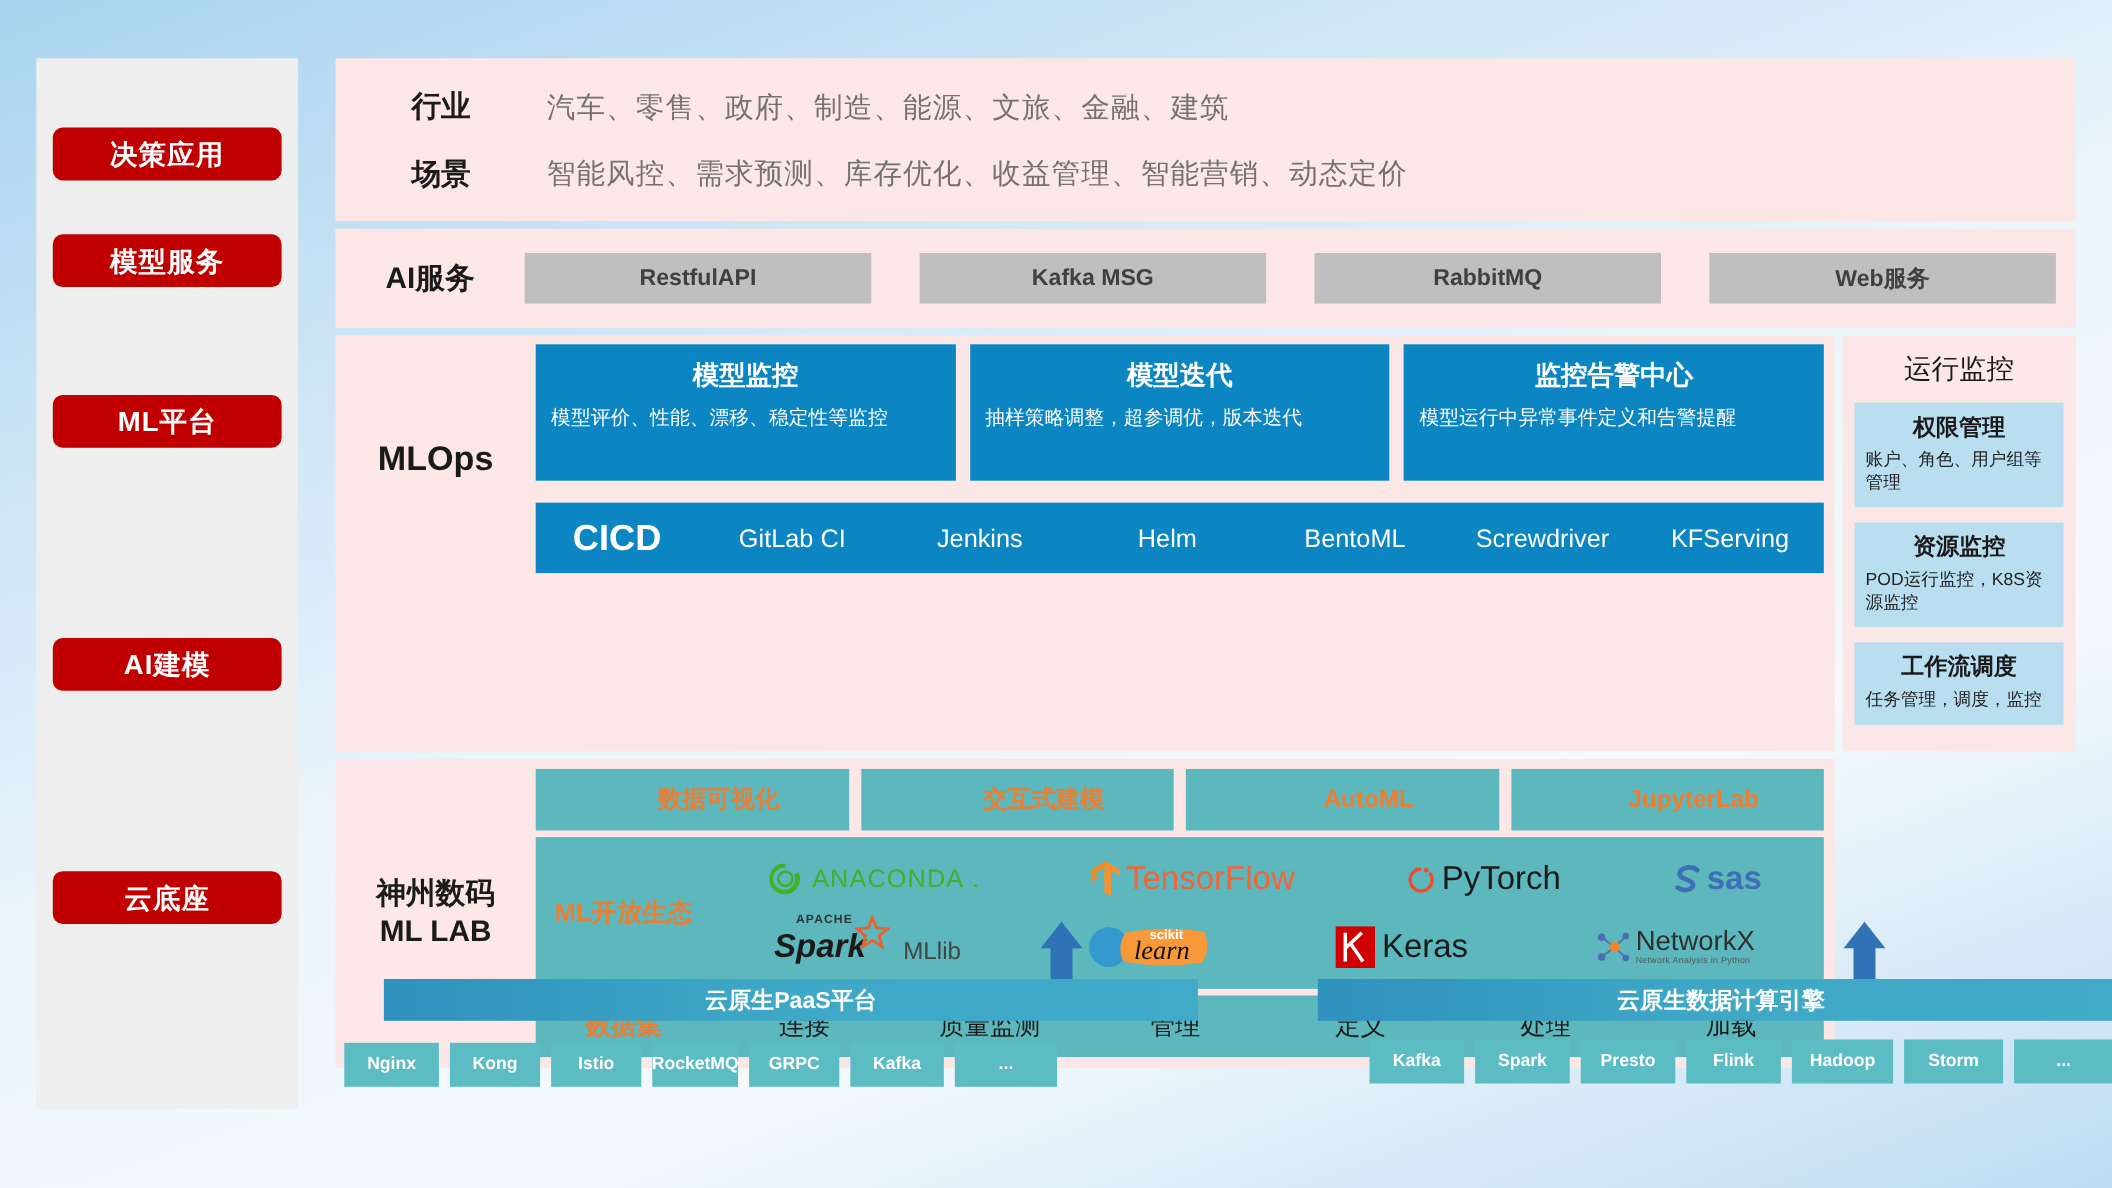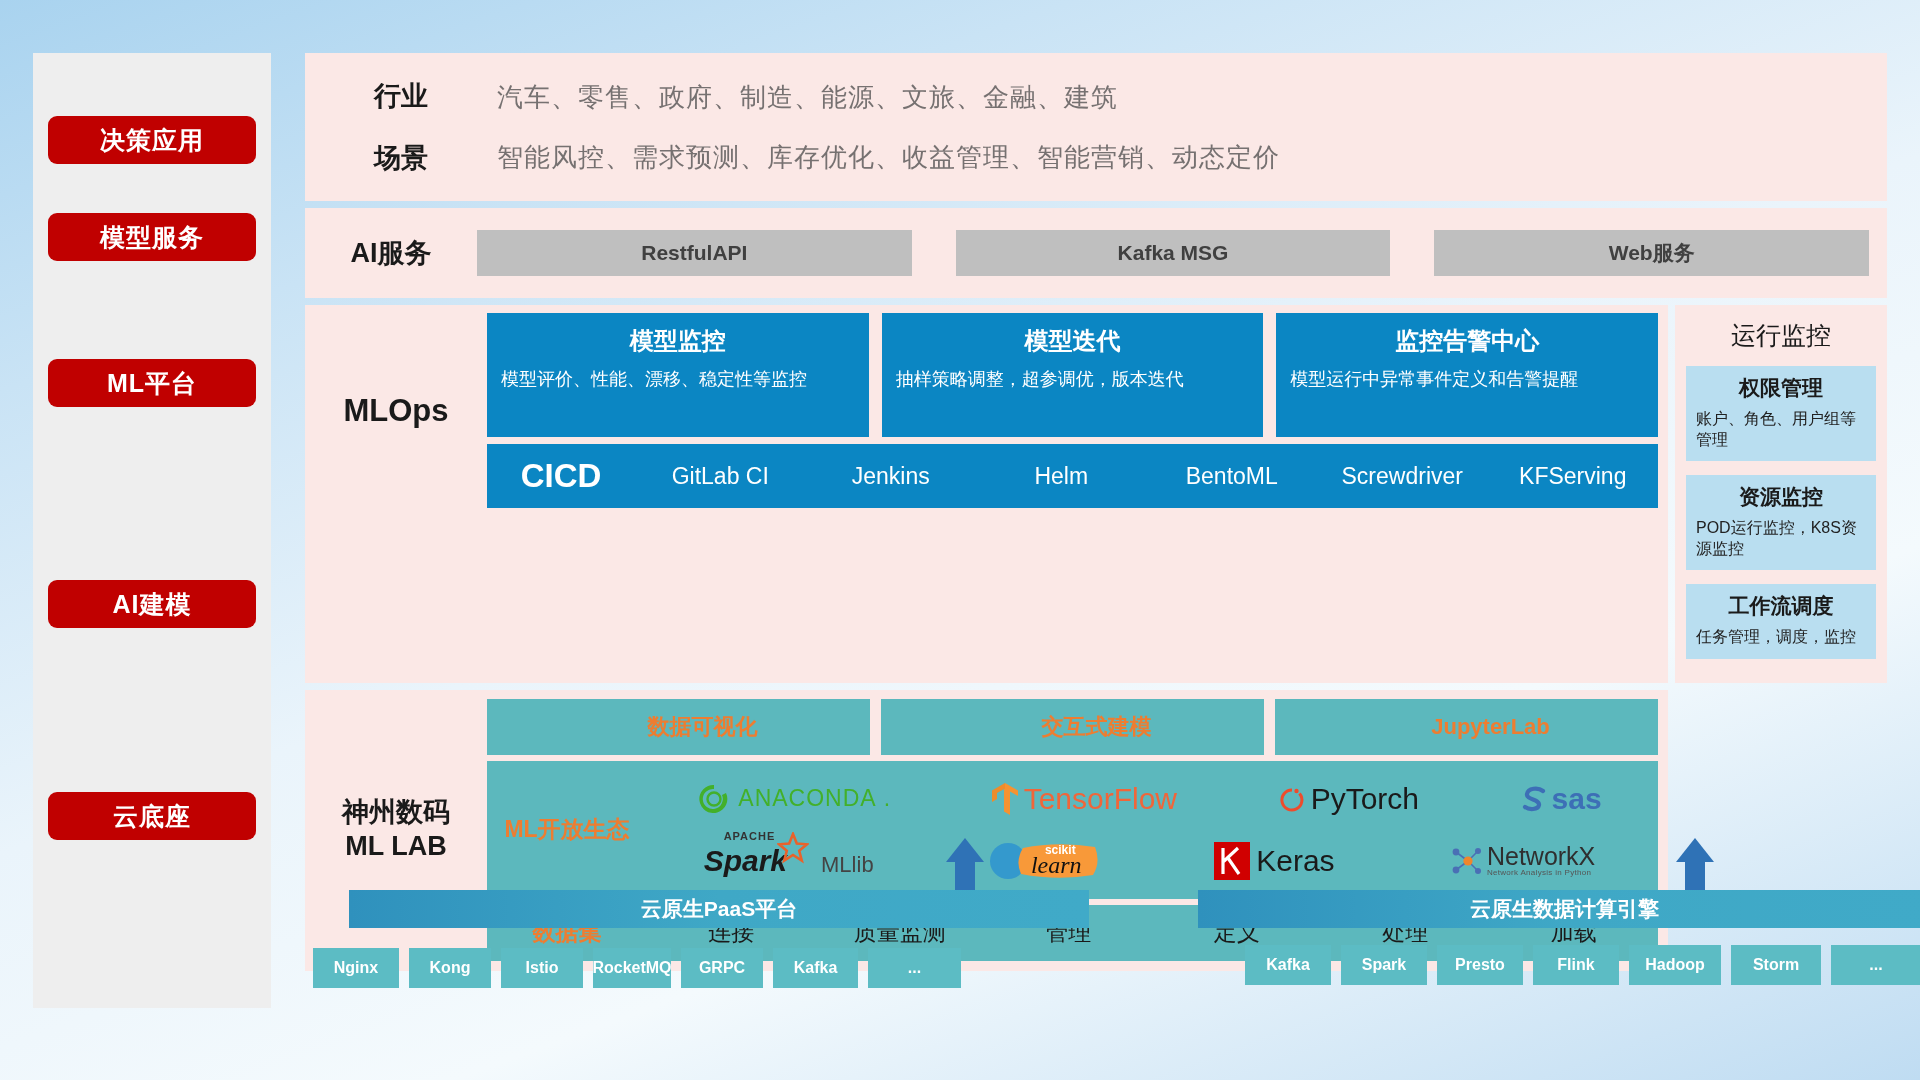--- a/index.html
+++ b/index.html
@@ -64,21 +64,21 @@
   #mlops-cols { flex: 1; }
   .mlops-row1 { display: flex; gap: 13px; }
   .mlops-card {
     flex: 1; background: #0b86c3; color: #fff;
     padding: 12px 14px 16px 14px; min-height: 124px;
   }
   .mlops-card h4 { font-size: 24px; font-weight: bold; text-align: center; margin-bottom: 10px; }
   .mlops-card p  { font-size: 18px; line-height: 1.35; }
 
   .cicd-row {
-    margin-top: 7px; background: #0b86c3; height: 64px;
+    margin-top: 20px; background: #0b86c3; height: 64px;
     display: flex; align-items: center; overflow: hidden;
   }
   .cicd-row .cicd-title { width: 148px; flex: none; color: #fff; font-size: 33px; font-weight: bold; text-align: center; }
   .cicd-row .cicd-items { flex: 1; display: flex; }
   .cicd-item {
     flex: 1; color: #fff; font-size: 23px; text-align: center;
     line-height: 1.08; word-break: break-all; padding: 0 4px;
   }
 
   
@@ -169,20 +169,21 @@
         <div>汽车、零售、政府、制造、能源、文旅、金融、建筑</div>
         <div>智能风控、需求预测、库存优化、收益管理、智能营销、动态定价</div>
       </div>
     </div>
 
     <div class="band" id="band-ai">
       <div class="lbl">AI服务</div>
       <div class="svc-wrap">
         <div class="svc-box">RestfulAPI</div>
         <div class="svc-box">Kafka MSG</div>
+        <div class="svc-box">RabbitMQ</div>
         <div class="svc-box">Web服务</div>
       </div>
     </div>
 
     <div id="band-mlops-wrap">
       <div id="band-mlops">
         <div id="mlops-inner">
           <div class="lbl">MLOps</div>
           <div id="mlops-cols">
             <div class="mlops-row1">
@@ -238,20 +239,21 @@
             <span>
               <span>神州数码</span><br>
               <span>ML LAB</span>
             </span>
           </div>
           <div id="lab-cols">
 
             <div class="tool-row">
               <div class="tool-box">数据可视化</div>
               <div class="tool-box">交互式建模</div>
+              <div class="tool-box">AutoML</div>
               <div class="tool-box">JupyterLab</div>
             </div>
 
             <div class="eco-row">
               <div class="eco-label">ML开放生态</div>
               <div class="eco-logos">
 
                 <div class="logo-line">
 
                   <div style="display:flex;align-items:center;gap:7px">

